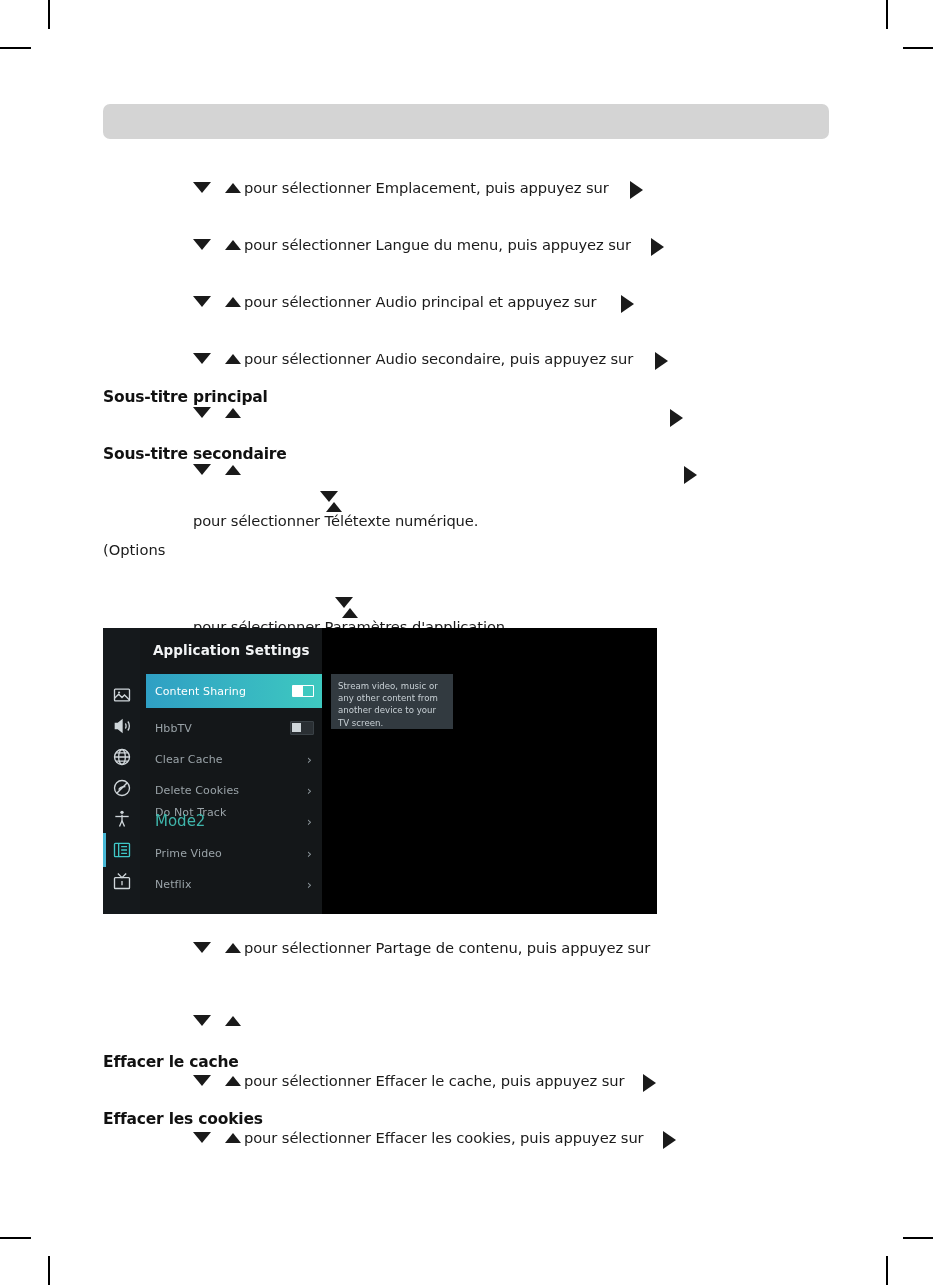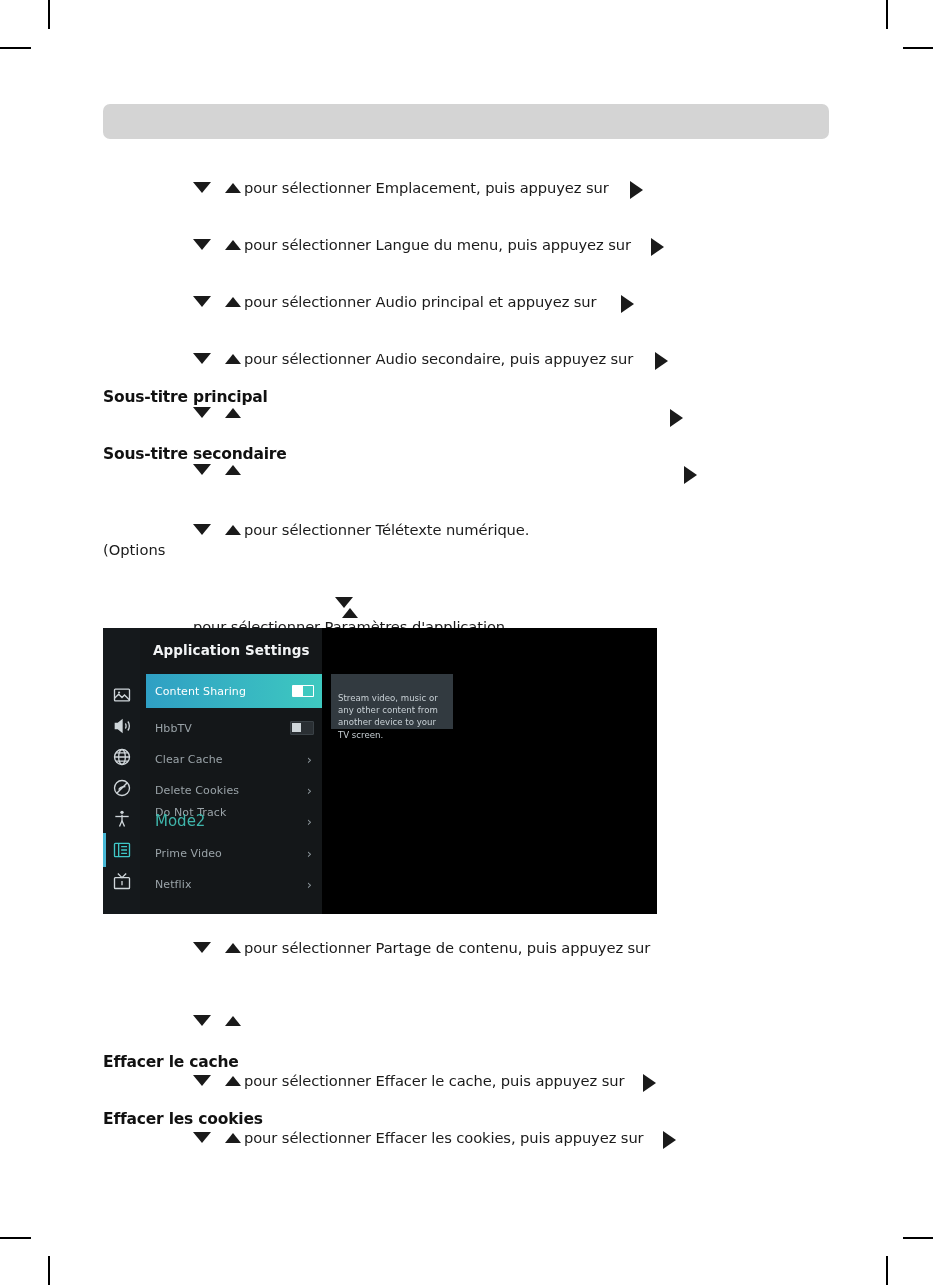--- a/index.html
+++ b/index.html
@@ -195,21 +195,21 @@
     background: #cfd6da;
   }
 
   .tooltip {
     position: absolute;
     left: 228px;
     top: 46px;
     width: 122px;
     height: 55px;
     background: #323a40;
-    padding: 18px 7px;
+    padding: 6px 7px;
     box-sizing: border-box;
     font-size: 8.6px;
     line-height: 1.42;
     color: #c8d0d5;
   }
 </style>
 </head>
 <body>
 
 <div class="crop-mark cm-tl-v"></div>
@@ -258,21 +258,21 @@
 </div>
 <div class="arrow-after" style="left:670px; top:409px;"></div>
 
 <div class="heading" style="top:445px;">Sous-titre secondaire</div>
 <div class="instr" style="left:193px; top:464px;">
   <span class="tri tri-down"></span>
   <span class="tri tri-up"></span>
 </div>
 <div class="arrow-after" style="left:684px; top:466px;"></div>
 
-<div class="instr" style="left:193px; top:521px;">
+<div class="instr" style="left:193px; top:491px;flex-direction:column;">
   <span class="tri tri-down"></span>
   <span class="tri tri-up"></span>
   <span class="txt">pour sélectionner Télétexte numérique.</span>
 </div>
 
 <div class="plain-frag" style="top:541px;">(Options</div>
 
 <div class="instr" style="left:193px; top:597px;flex-direction:column;">
   <span class="tri tri-down"></span>
   <span class="tri tri-up"></span>

